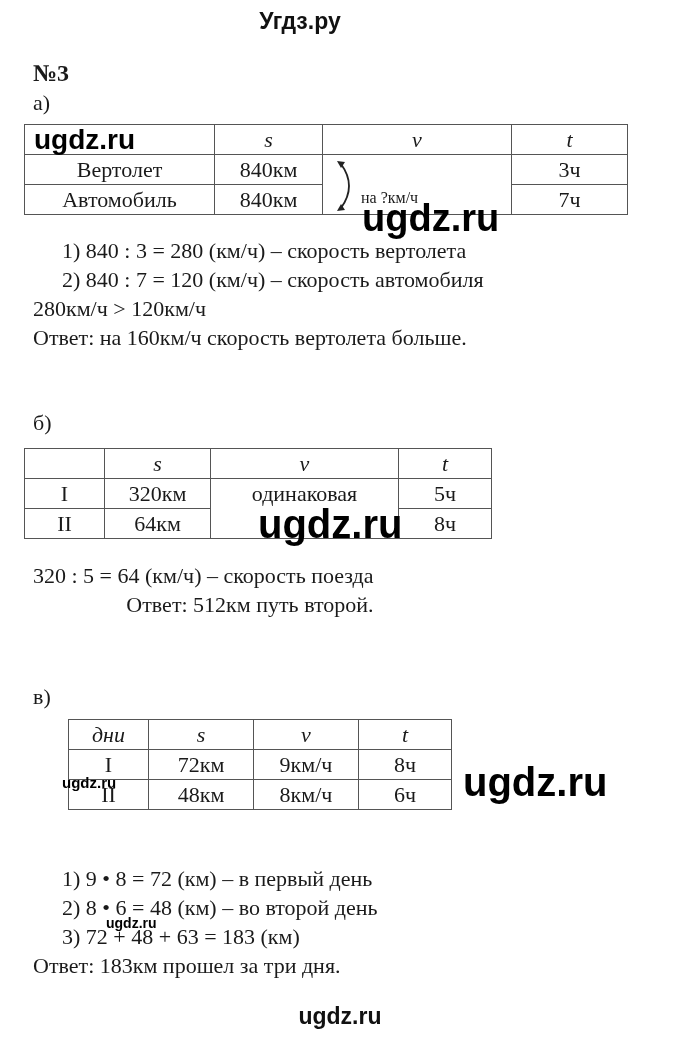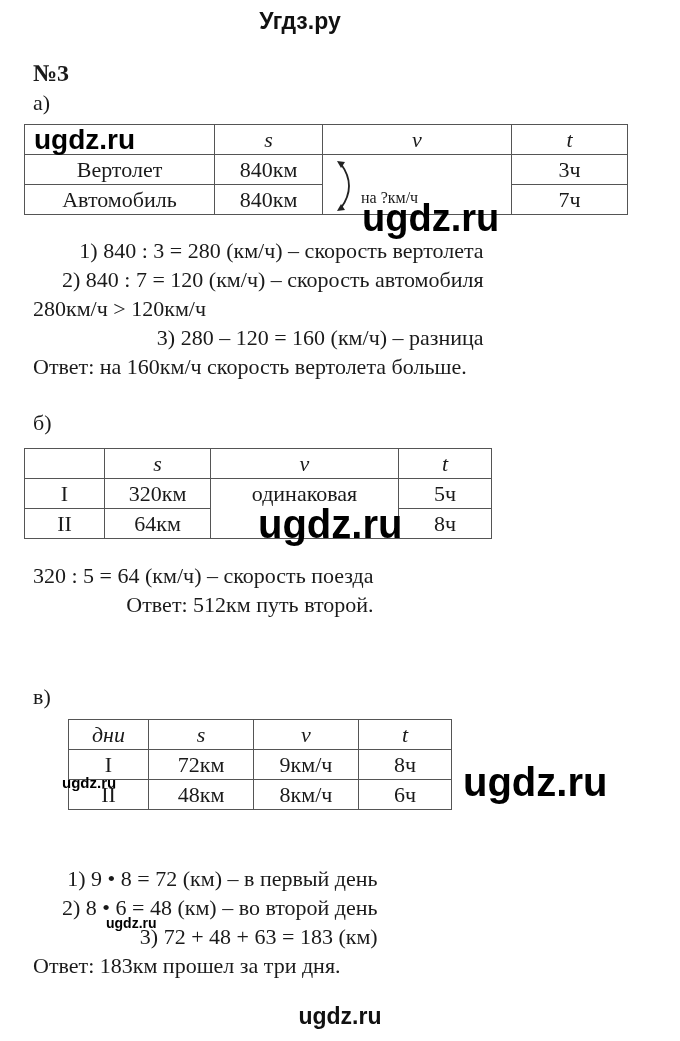--- a/index.html
+++ b/index.html
@@ -15,21 +15,21 @@
     }
     .footer {
       position: absolute; left: 0; top: 1003px; width: 680px; text-align: center;
       font-family: "Liberation Sans", "DejaVu Sans", sans-serif;
       font-weight: bold; font-size: 23px; color: #111;
     }
     .abs { position: absolute; }
     .problem-no { left: 33px; top: 60px; font-size: 24px; font-weight: bold; }
     .part-label { font-size: 22px; left: 33px; }
     .line { font-size: 22px; white-space: nowrap; line-height: 29px; }
-    .indent { padding-left: 29px; text-align: right; }
+    .indent { padding-left: 29px; }
 
     table.t { border-collapse: collapse; position: absolute; }
     table.t td {
       border: 1.5px solid #555; text-align: center; font-size: 22px;
       padding: 0; height: 29px; line-height: 29px; white-space: nowrap;
     }
     table.t td.hdr { font-style: italic; }
     .wm {
       position: absolute; font-family: "Liberation Sans", "DejaVu Sans", sans-serif;
       font-weight: bold; color: #000; white-space: nowrap;
@@ -76,21 +76,20 @@
 </tbody>
   </table>
 
 <div class="wm" style="left:34px; top:124px; font-size:28px;">ugdz.ru</div>
 <div class="wm" style="left:362px; top:197px; font-size:38px;">ugdz.ru</div>
 
 <div class="abs" style="left:33px; top:236px;">
   <div class="line indent">1) 840 : 3 = 280 (км/ч) – скорость вертолета</div>
   <div class="line indent">2) 840 : 7 = 120 (км/ч) – скорость автомобиля</div>
   <div class="line">280км/ч &gt; 120км/ч</div>
-  <div class="line indent">3) 280 – 120 = 160 (км/ч) – разница</div>
   <div class="line">Ответ: на 160км/ч скорость вертолета больше.</div>
 </div>
 
 <div class="abs part-label" style="top:410px;">б)</div>
 
 <table class="t" style="left:24px; top:448px;">
   <tbody>
       <tr>
     <td style="width:79px;" class="hdr"></td>
     <td style="width:105px;" class="hdr">s</td>

